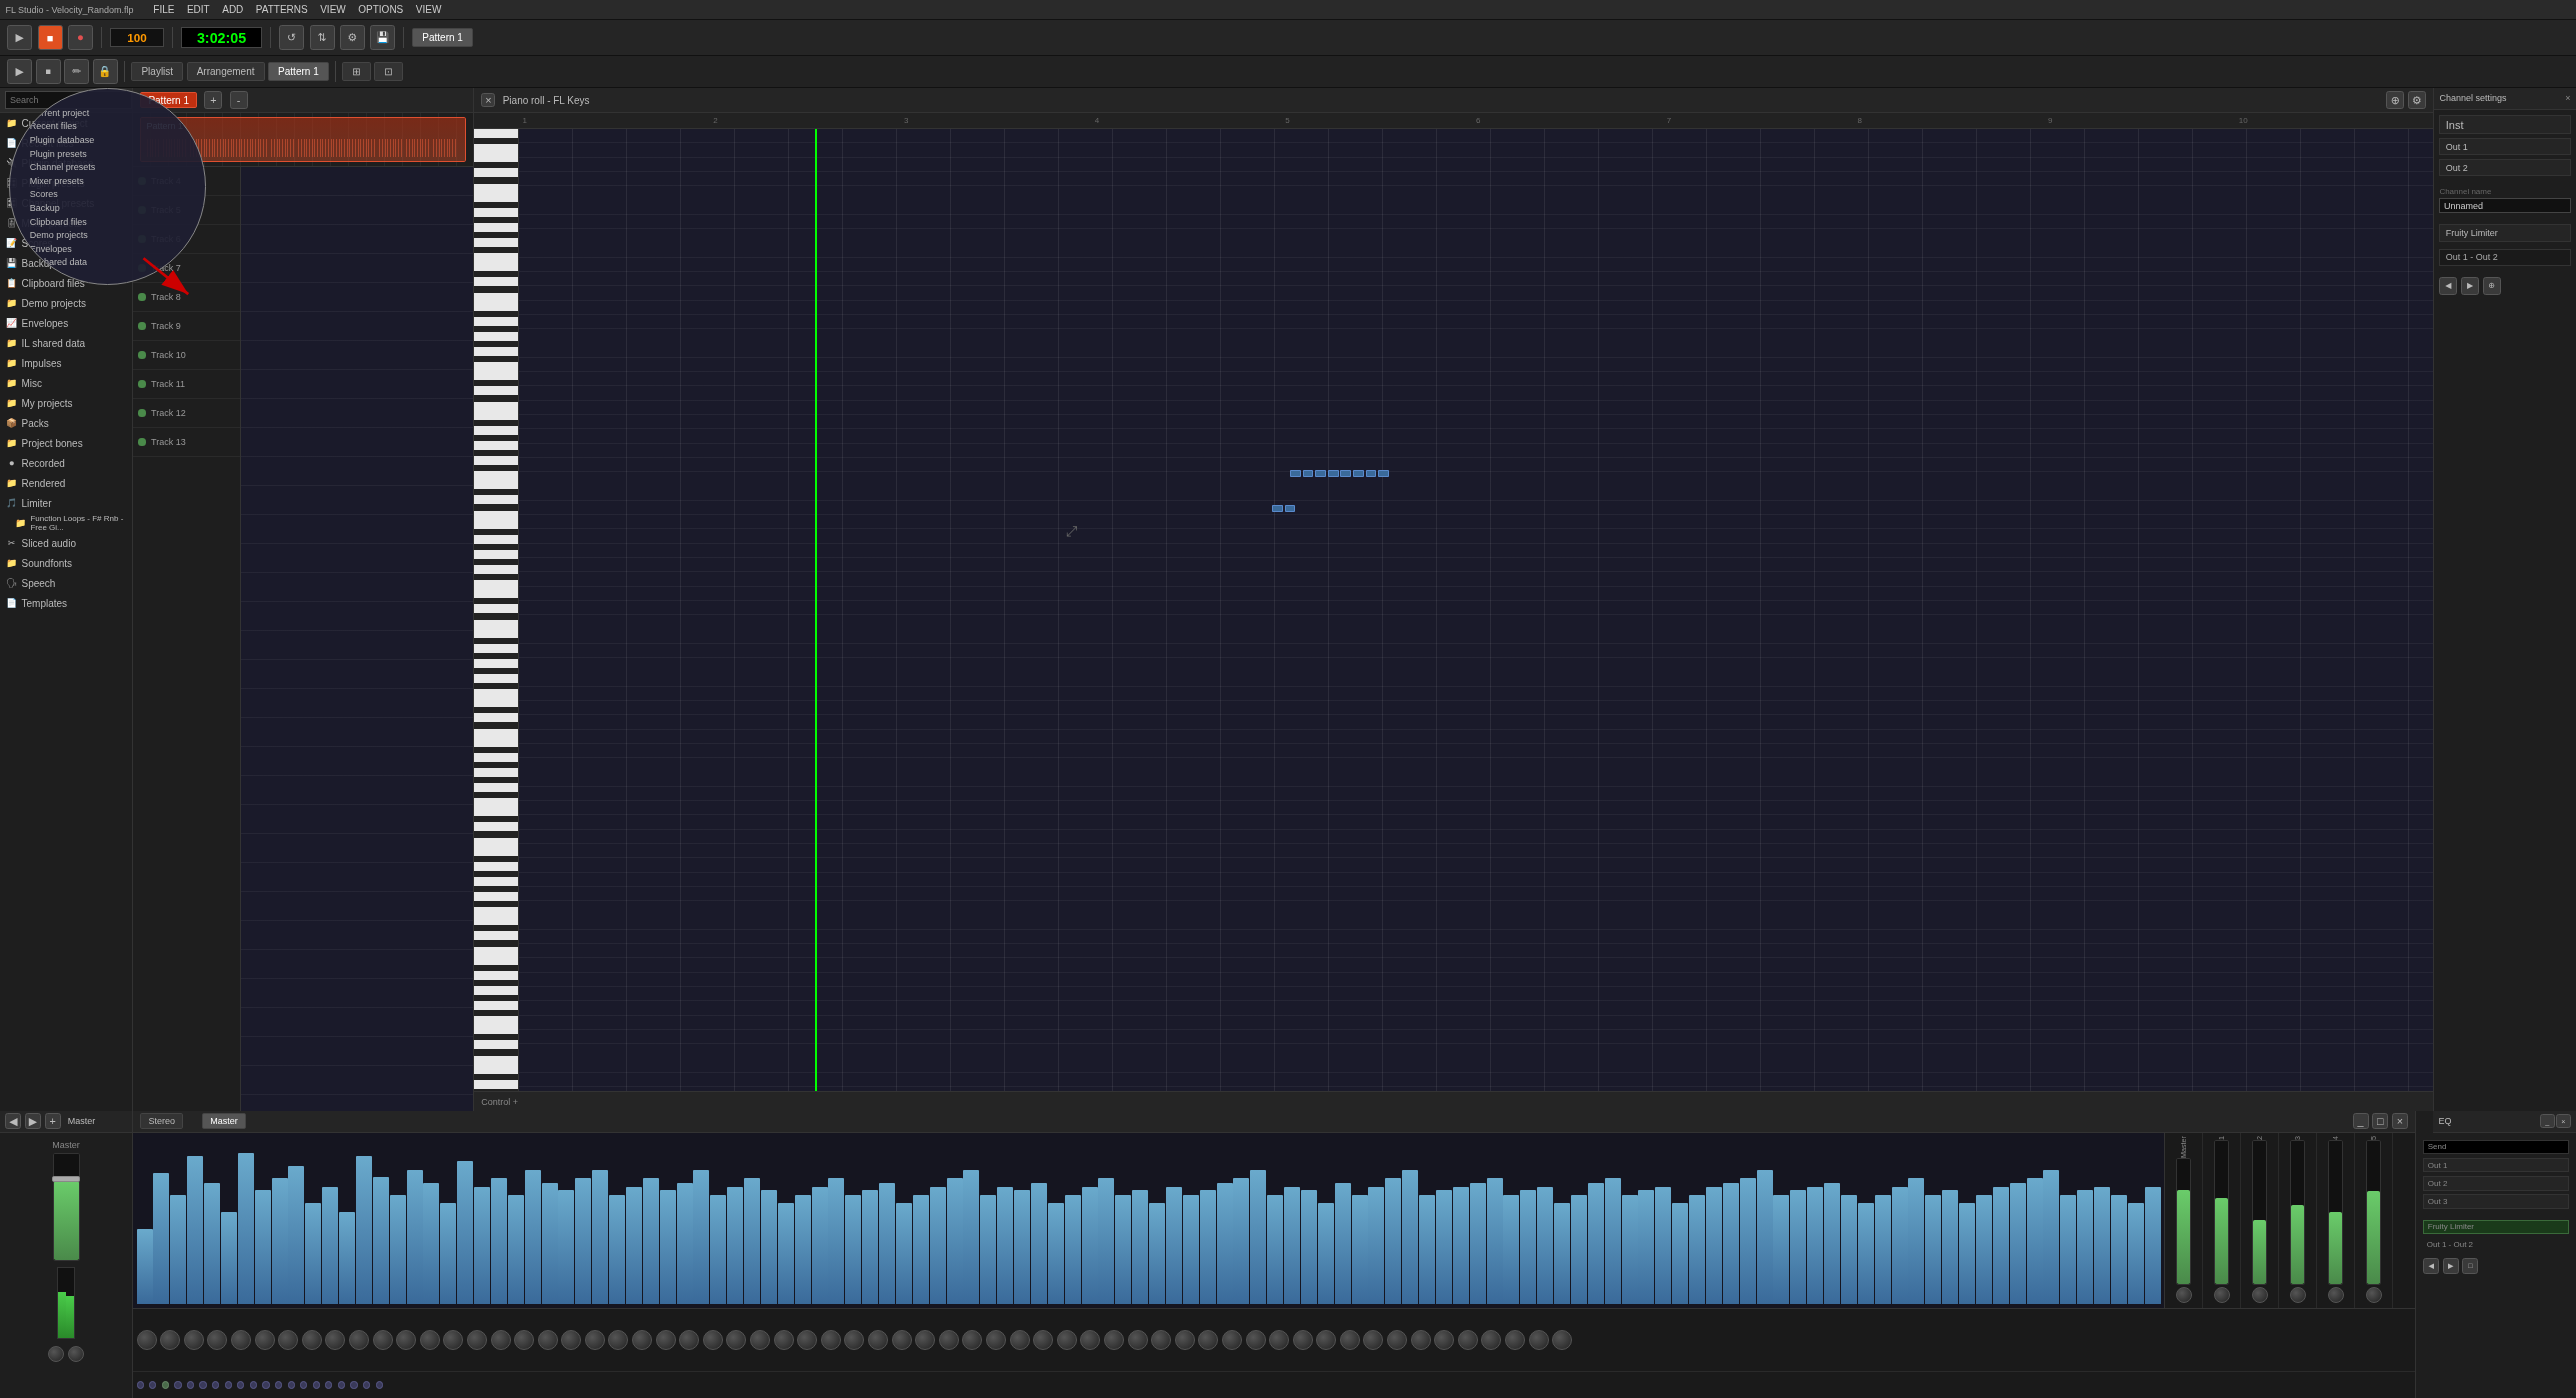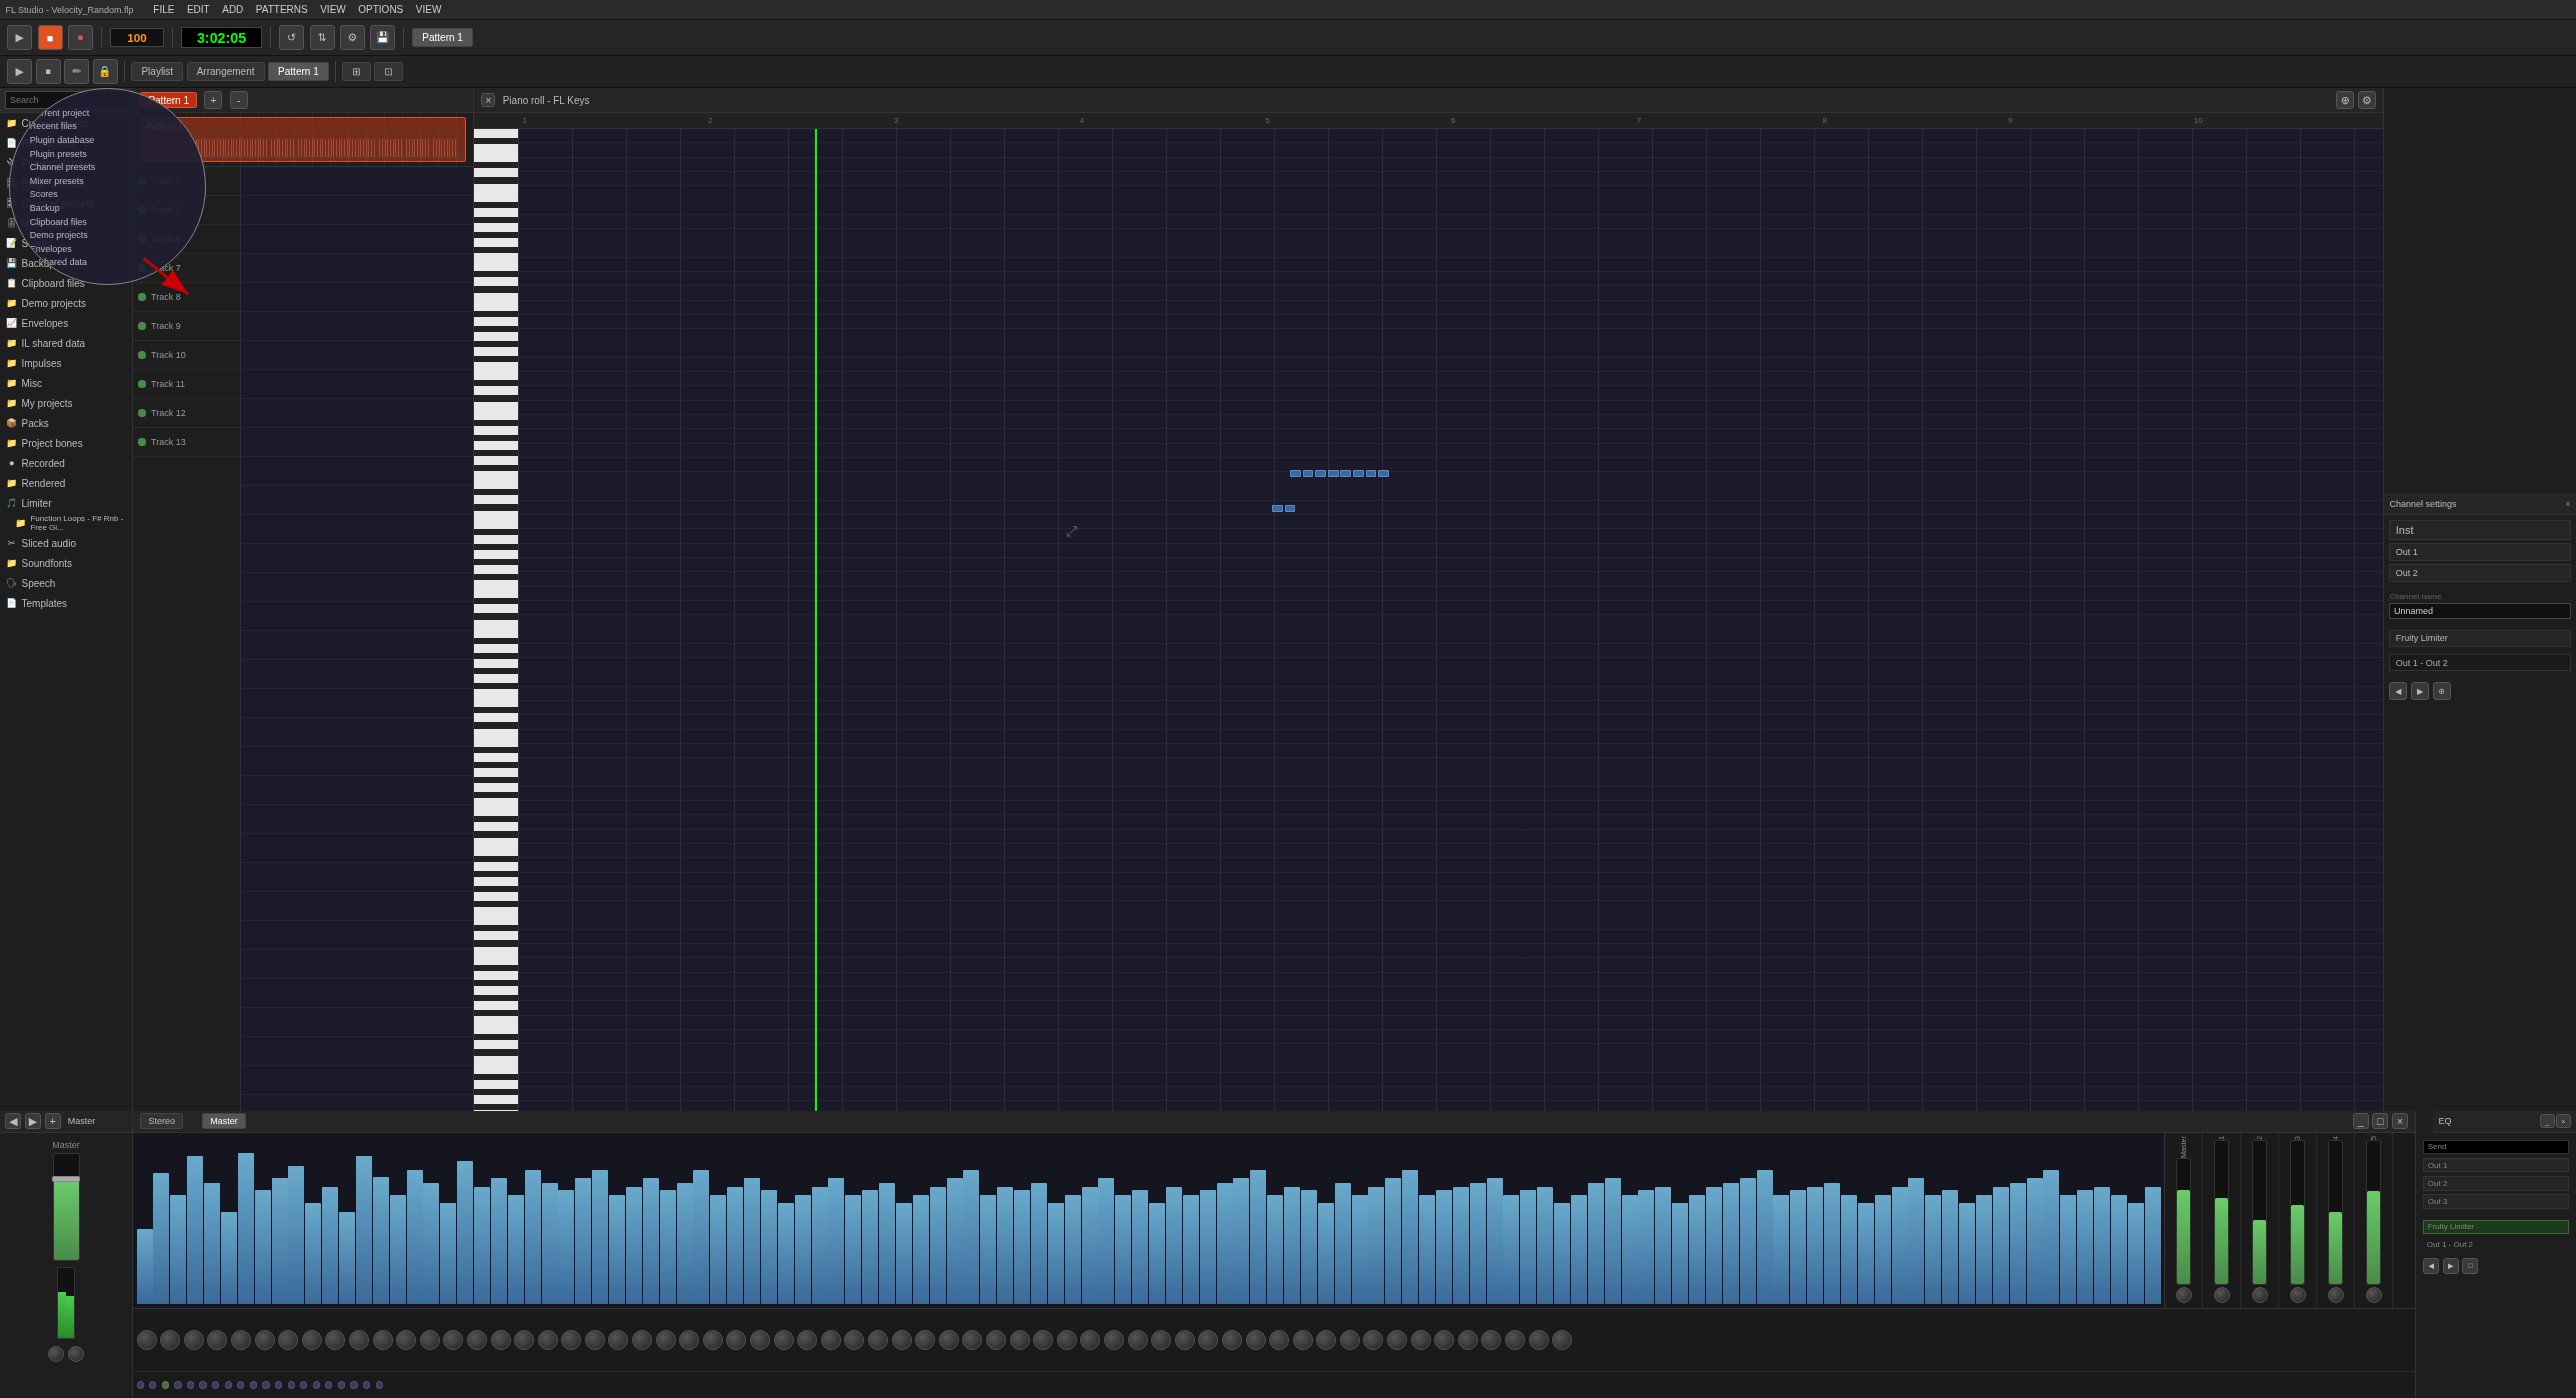--- a/index.html
+++ b/index.html
@@ -332,28 +332,27 @@
     }
     .spectrum-bar {
       flex: 1;
       background: linear-gradient(to top, #3a6a9a, #6aaacc);
       border-radius: 0.9px 0.9px 0 0;
       min-width: 1.8px;
     }
 
     
     #right-panel {
-      width: 193px;
+      width: 143px;
       height: 100%;
       background: #1e1e1e;
       border-left: 0.9px solid #333;
       display: flex;
       flex-direction: column;
       flex-shrink: 0;
-      justify-content: center;
     }
     #right-panel-header {
       height: 21.5px;
       background: #252525;
       border-bottom: 0.9px solid #333;
       display: flex;
       align-items: center;
       padding: 0 5.4px;
       font-size: 9px;
       color: #bbb;
@@ -713,20 +712,23 @@
         </div>
         <div style="position:absolute; top:376px; left:753px; display:flex; gap:1.8px;">
           <div class="note-dot"></div>
           <div class="note-dot"></div>
         </div>
 
         <div style="position:absolute; top:394px; left:547px; color:#666; font-size:14.3px; cursor:move;">⤢</div>
       </div>
     </div>
 
+    <div id="control-bar">
+      <span style="cursor:pointer;">Control +</span>
+    </div>
   </div>
 
   <div id="right-panel">
     <div id="right-panel-header">
       <span>Channel settings</span>
       <div style="margin-left:auto; cursor:pointer; color:#888;">×</div>
     </div>
     <div style="padding:5.4px; display:flex; flex-direction:column; gap:3.6px;">
       <div style="font-size:11px; color:#bbb; padding:2.7px 5.4px; background:#252525; border:0.9px solid #333; cursor:pointer;">Inst</div>
       <div style="font-size:9px; color:#bbb; padding:2.7px 5.4px; background:#252525; border:0.9px solid #333; cursor:pointer;">Out 1</div>

